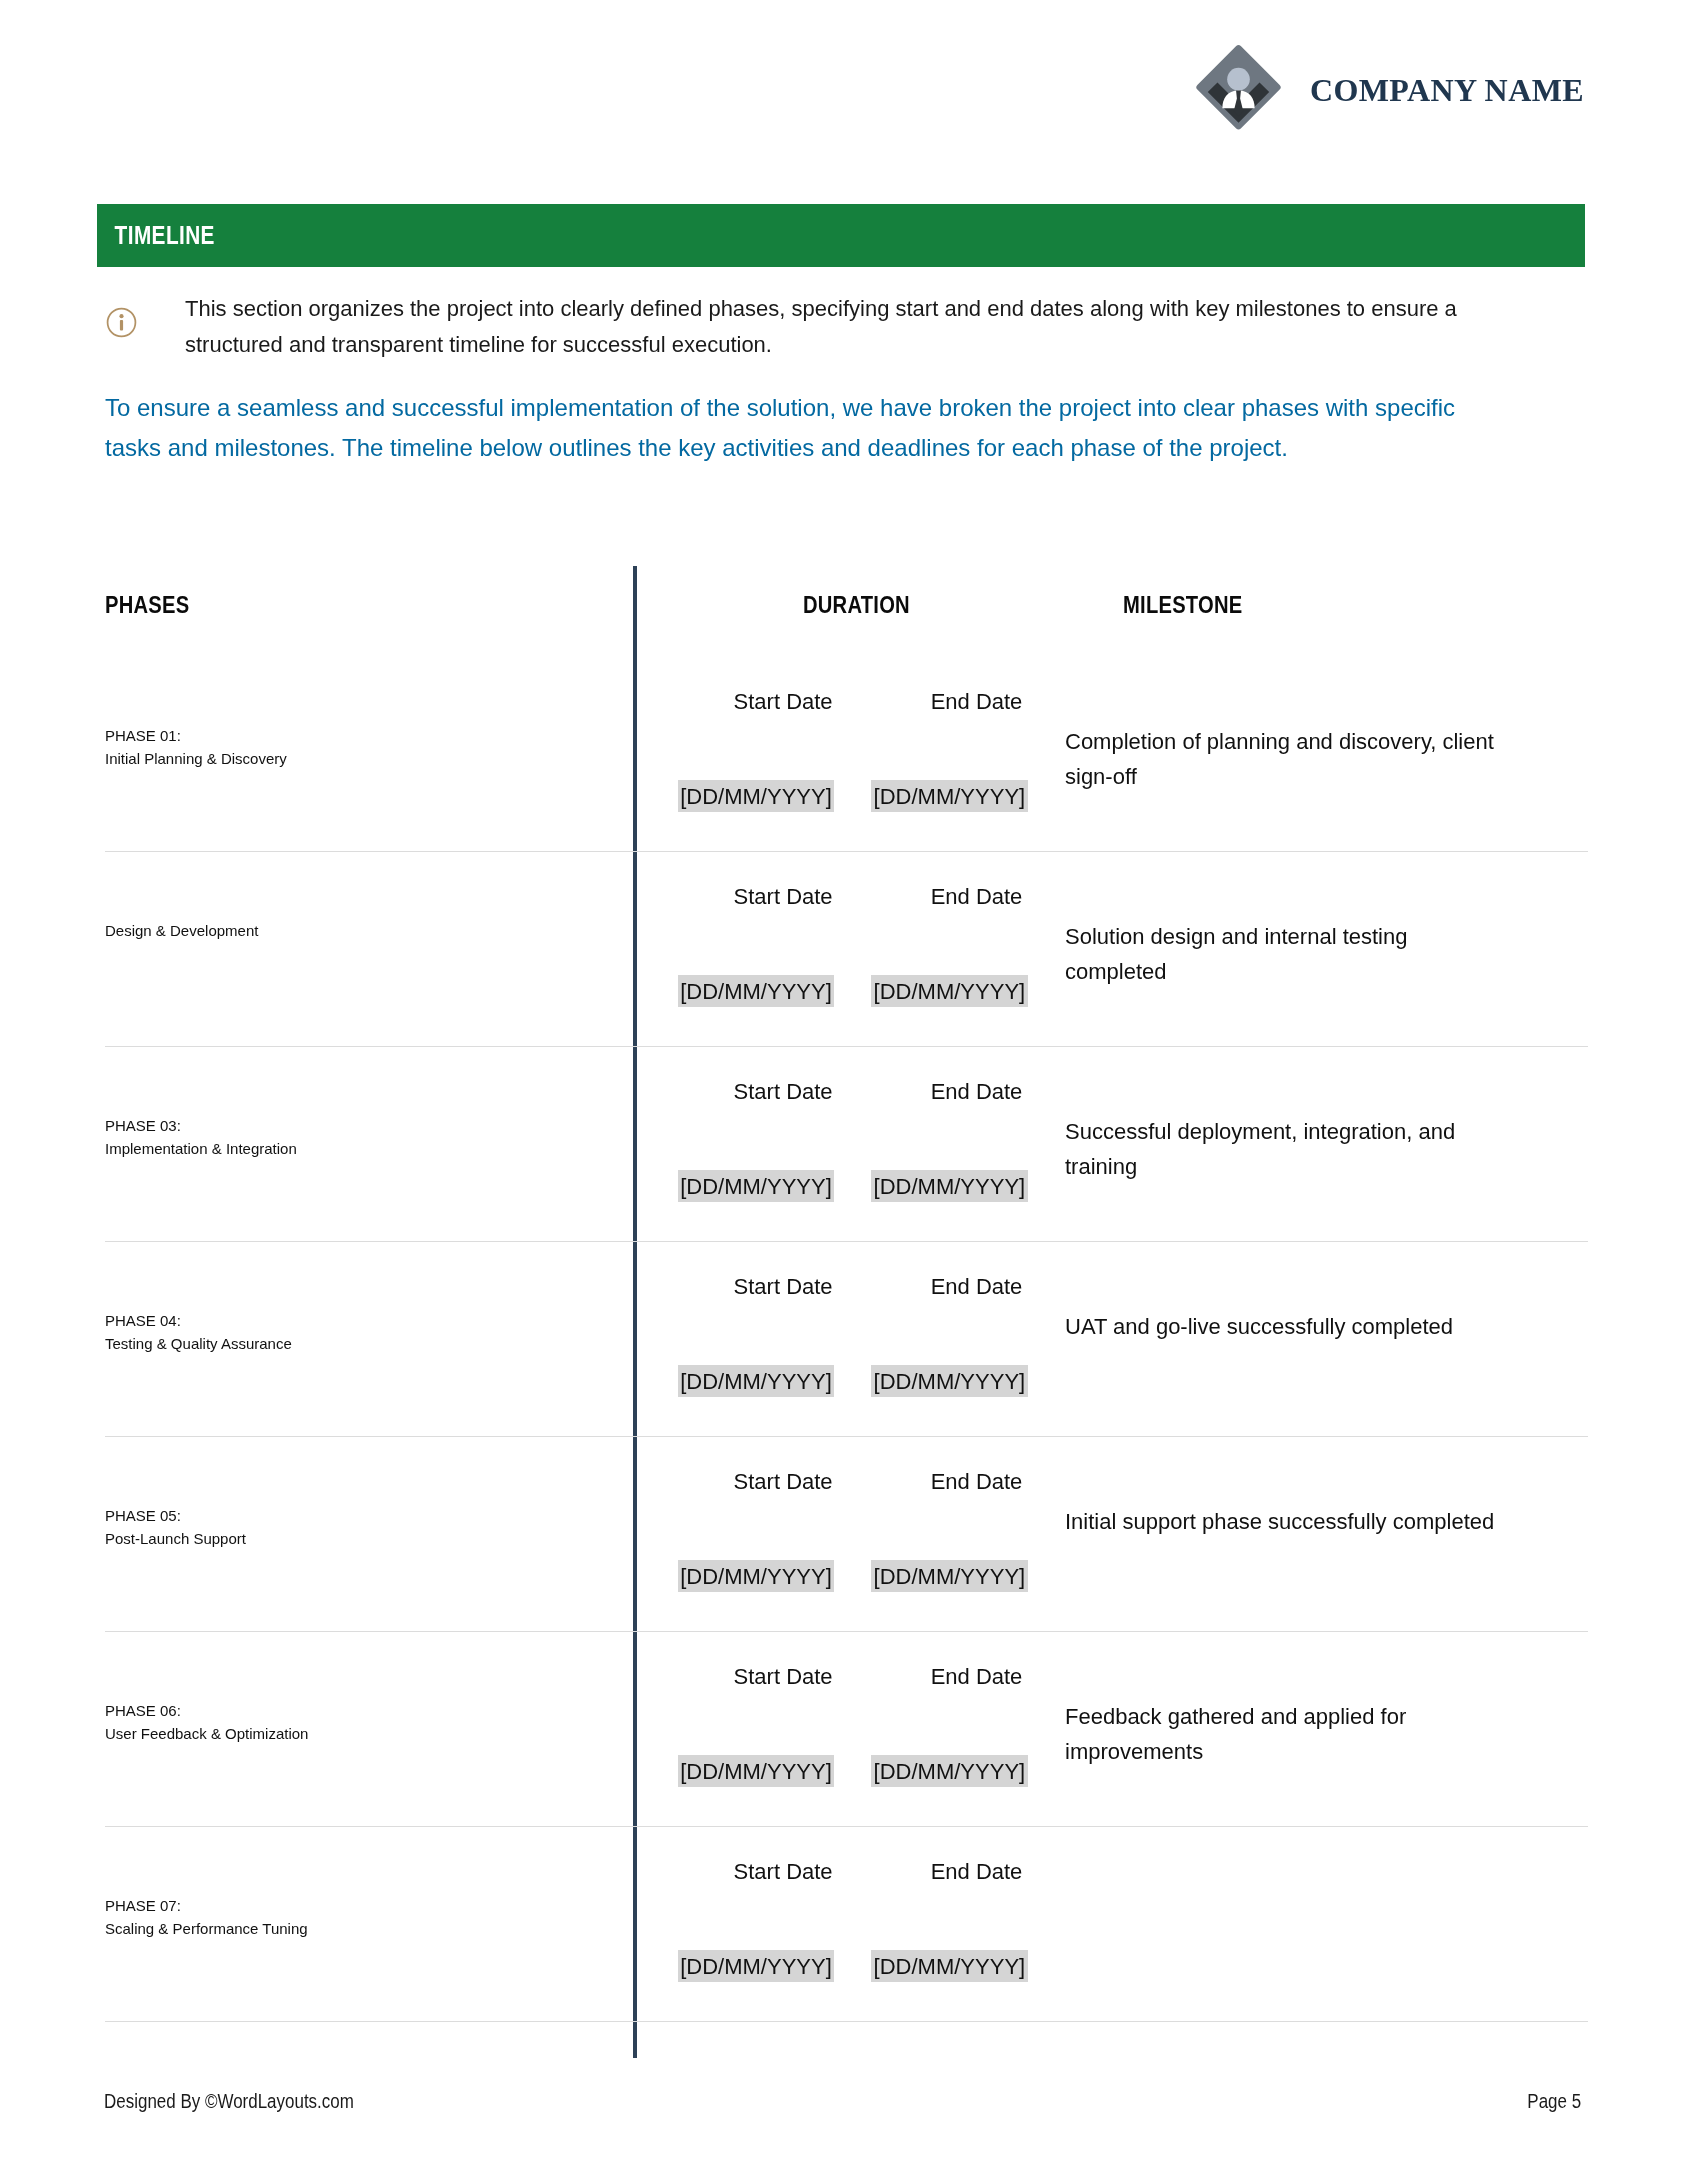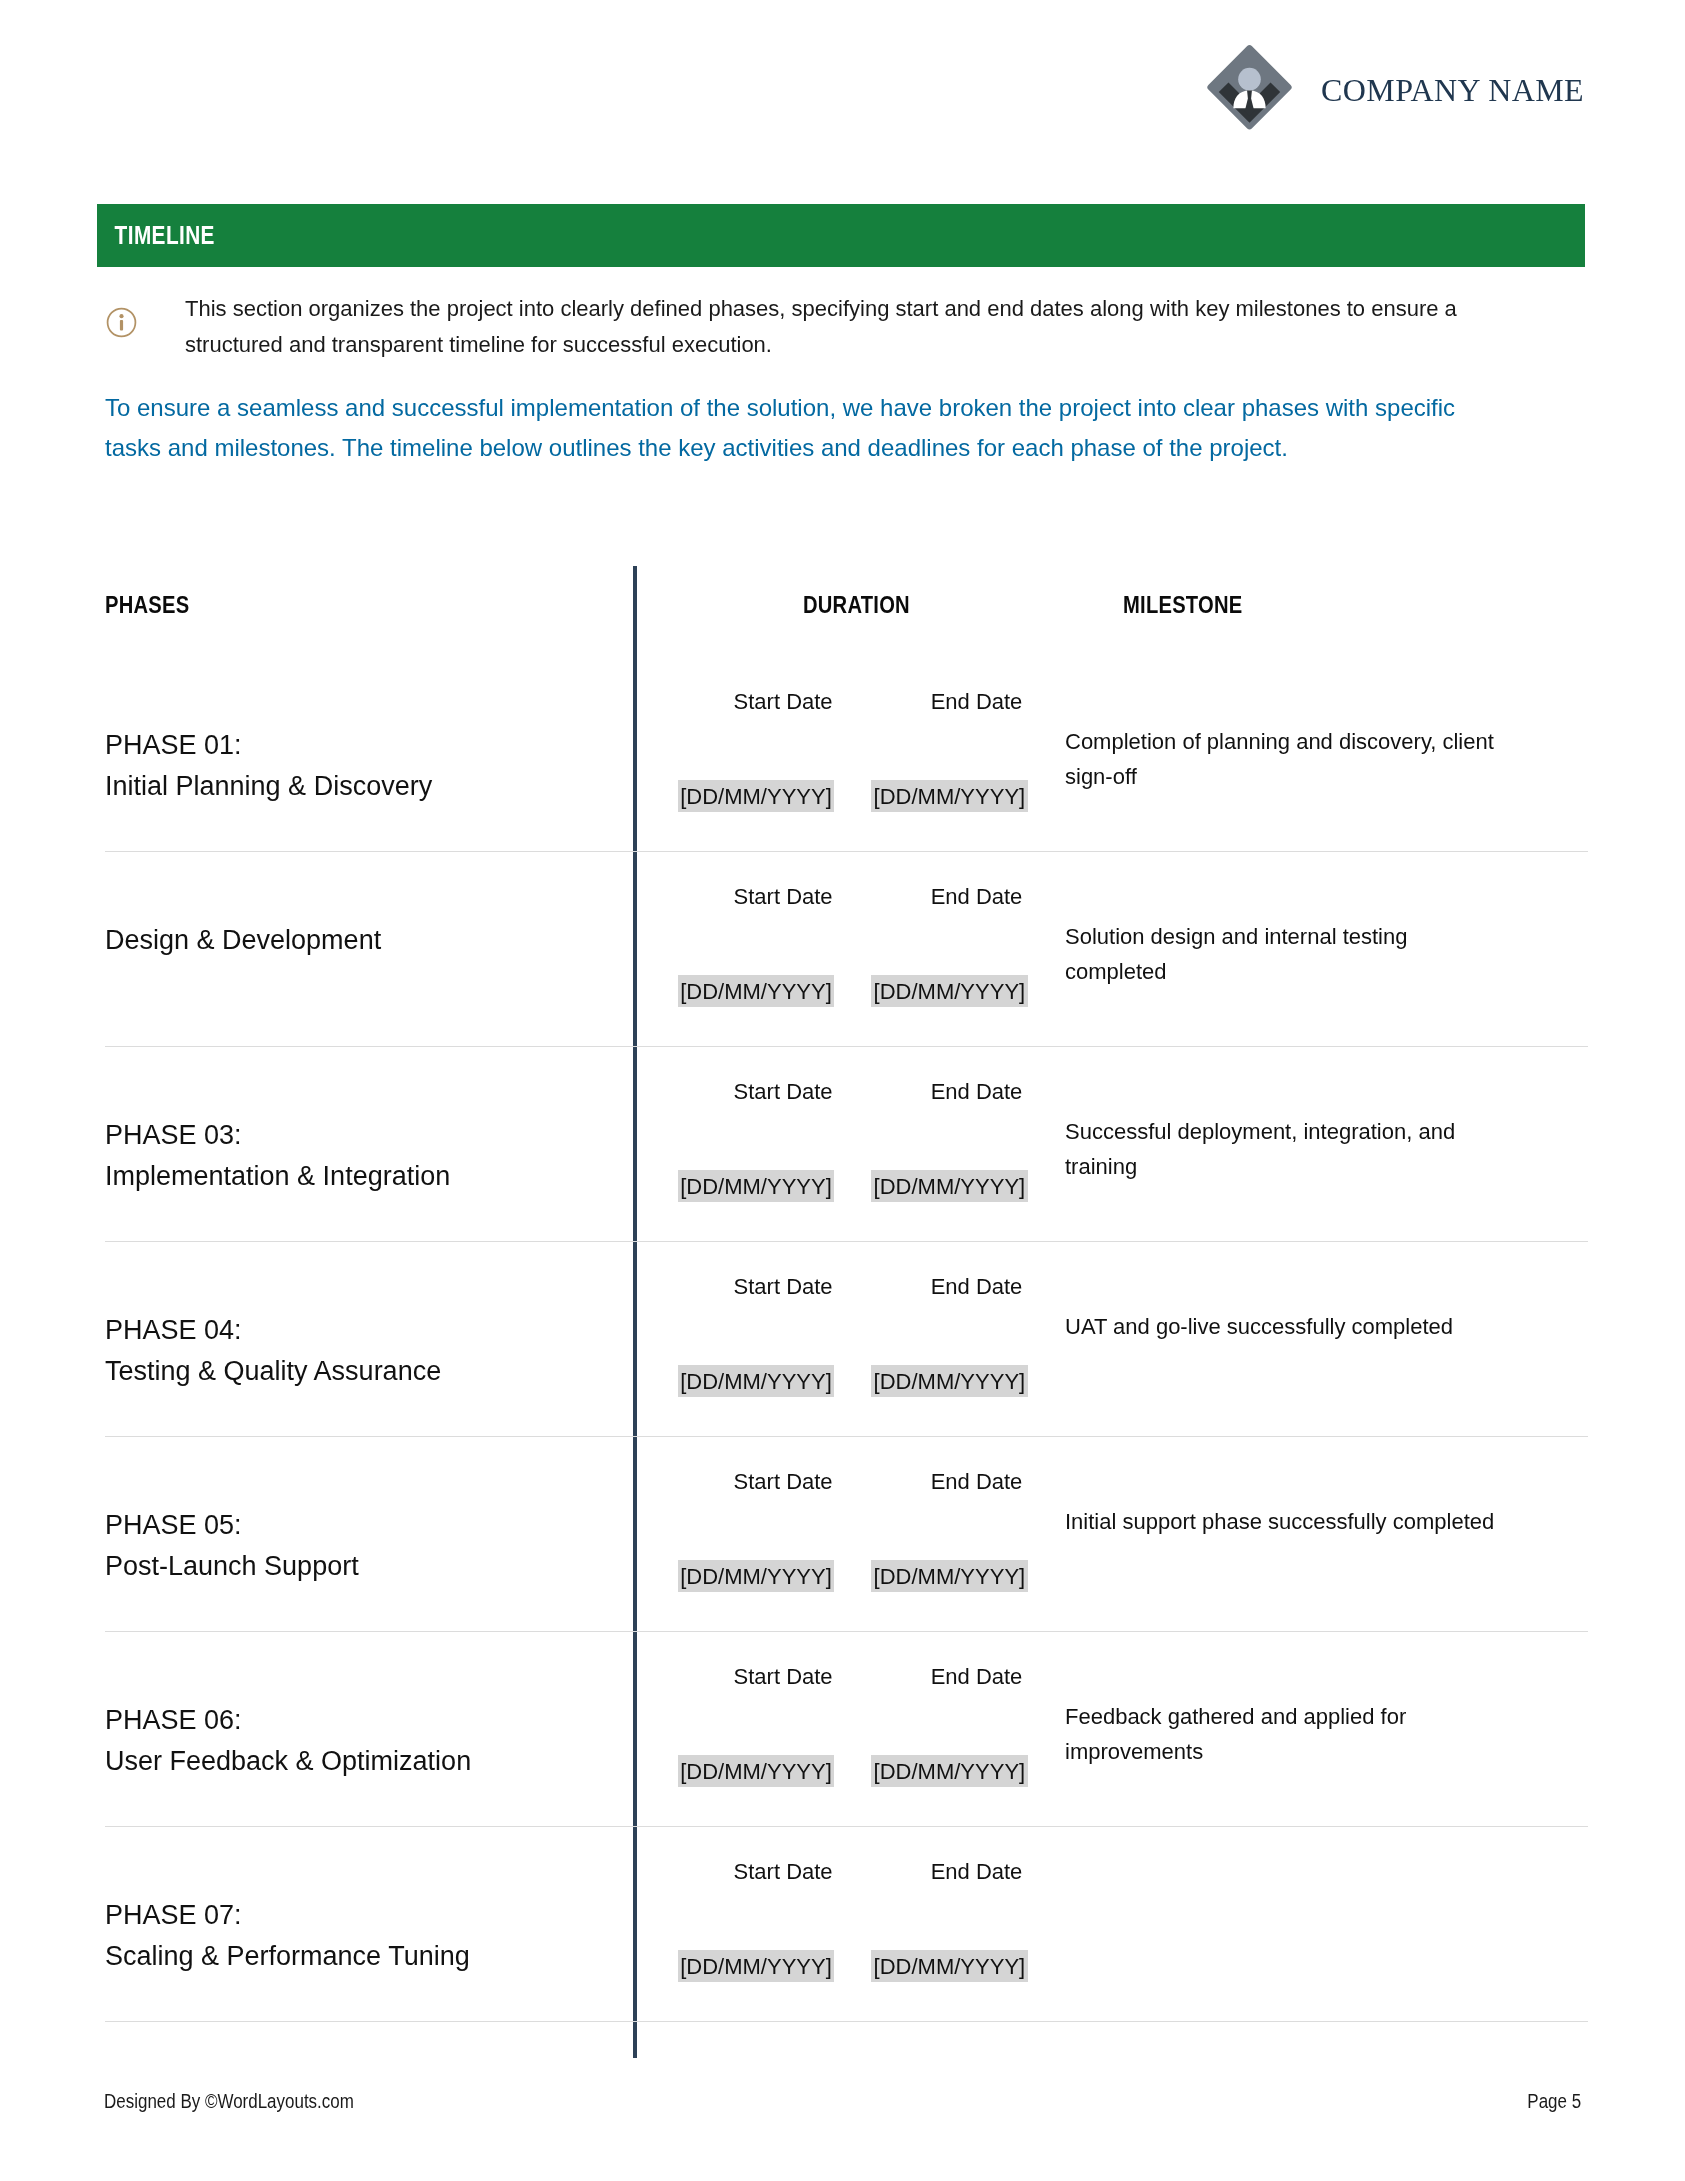--- a/index.html
+++ b/index.html
@@ -14,21 +14,21 @@
     width:1685px;
     height:2181px;
     background:#ffffff;
     overflow:hidden;
   }
 
   
   .doc-header {
     position:absolute;
     top:42px; right:101px;
-    display:flex; align-items:center; gap:23px;
+    display:flex; align-items:center; gap:23px;font-weight:bold;
   }
   .logo-mark { width:97px; height:97px; flex:0 0 97px; }
   .company-name {
     font-family:"Liberation Serif", serif;
     font-size:32px;
     letter-spacing:0.4px;
     color:#20374f;
     white-space:nowrap;
   }
 
@@ -109,21 +109,21 @@
     position:relative;
     height:195px;
     border-bottom:1.8px solid #dcdcdc;
   }
   .row:first-of-type { border-top:none; }
 
   .phase-label {
     position:absolute;
     left:0px; top:68px;
     width:492px;
-    font-size:27px;
+    font-size:15px;
     line-height:1.52;
     color:#111111;
   }
   .phase-label .ph-num { display:block; }
   .phase-label .ph-name { display:block; }
 
   .duration-block { position:absolute; left:555px; top:0; width:456px; }
   .date-col {
     position:absolute;
     top:0;

